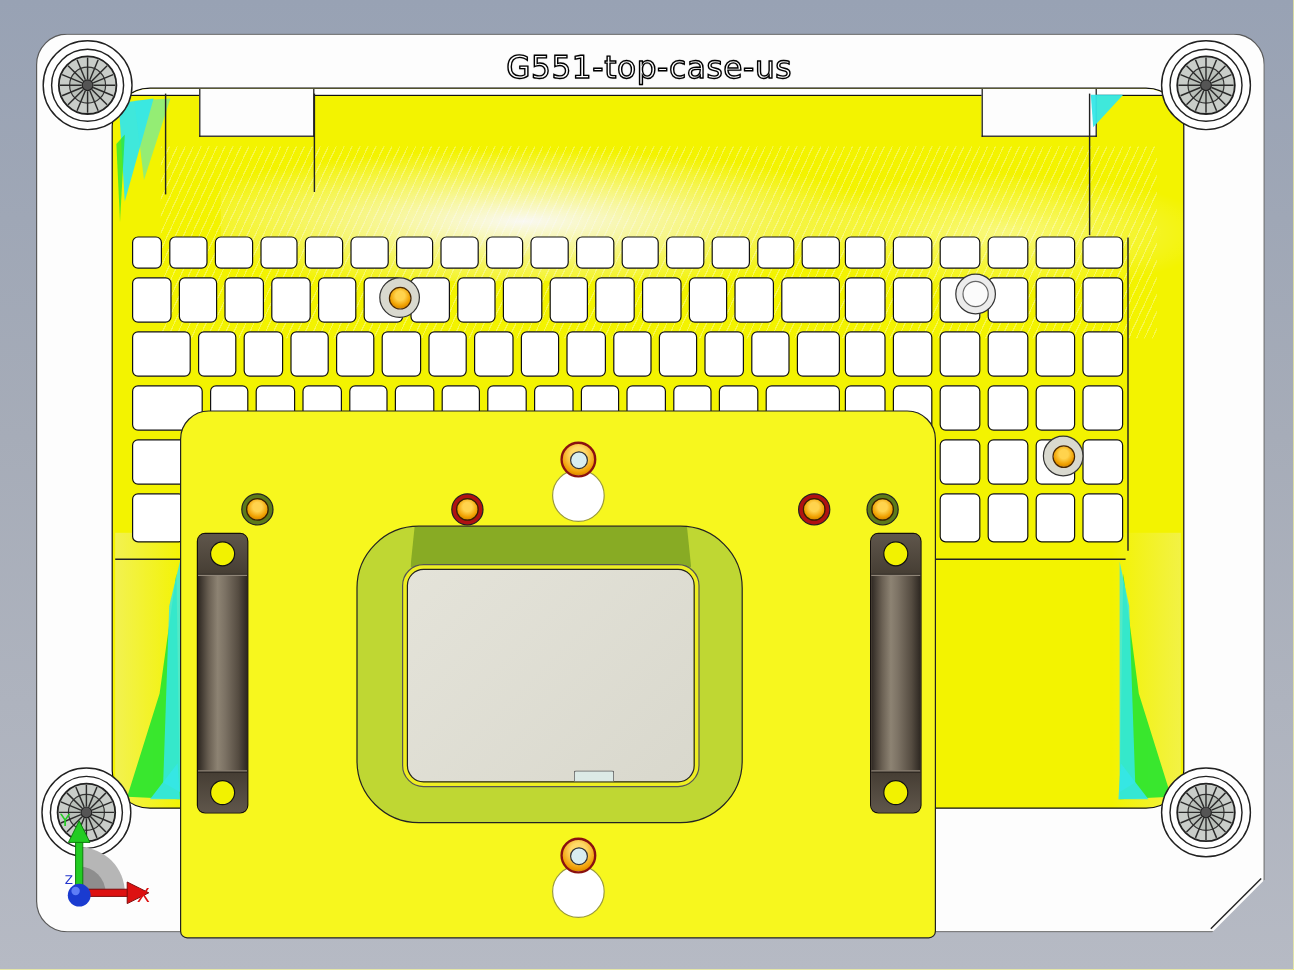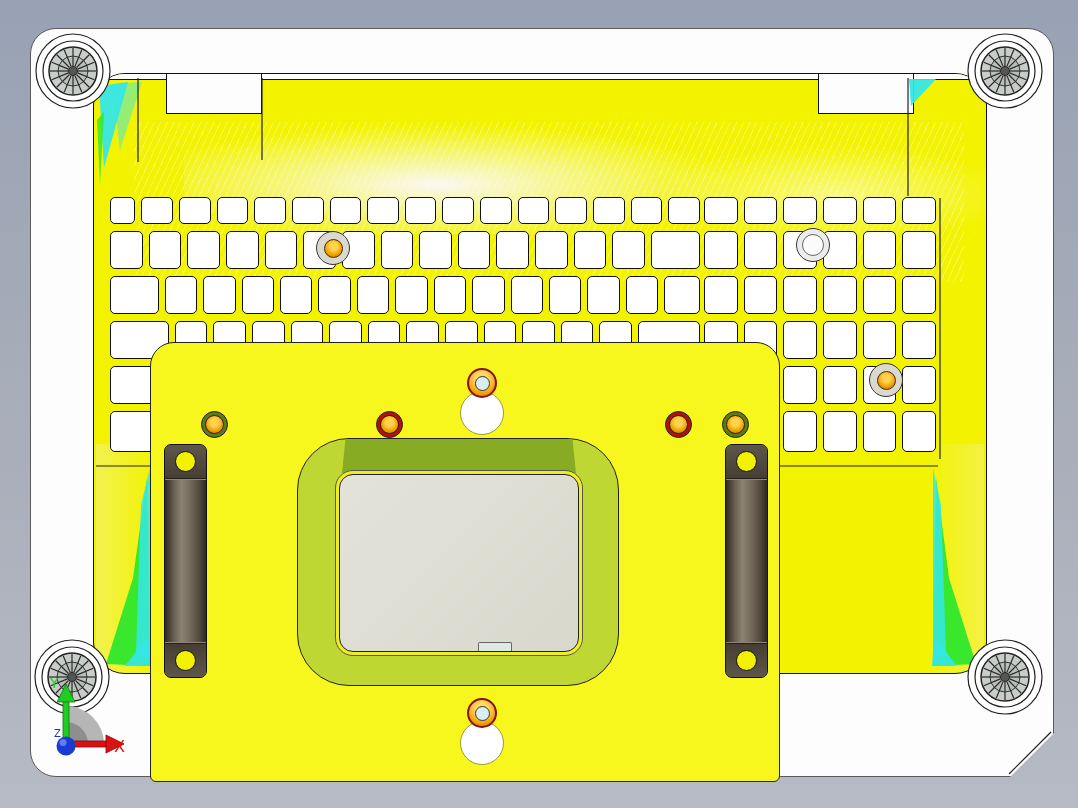--- a/index.html
+++ b/index.html
@@ -411,14 +411,15 @@
     <polygon points="56,14 47,32 65,32" fill="#22cc22" stroke="#0a7a0a" stroke-width="0.8"></polygon>
     <rect x="56" y="71" width="42" height="6" fill="#dd1111" stroke="#7a0a0a" stroke-width="0.8"></rect>
     <polygon points="114,74 96,65 96,83" fill="#dd1111" stroke="#7a0a0a" stroke-width="0.8"></polygon>
     <circle cx="56" cy="76" r="9.5" fill="#1a3bd0"></circle>
     <circle cx="53" cy="72.5" r="3.5" fill="#6f8fff" opacity="0.8"></circle>
     <text x="40" y="18" font-size="14" fill="#22cc22" font-family="DejaVu Sans, sans-serif">Y</text>
     <text x="44" y="67" font-size="10" fill="#2233cc" font-family="DejaVu Sans, sans-serif">Z</text>
     <text x="104" y="82" font-size="16" fill="#dd1111" font-family="DejaVu Sans, sans-serif">X</text>
   </svg>
 
+  <div id="title" class="abs">G551-top-case-us</div>
 
 </div>
 
 </body></html>

